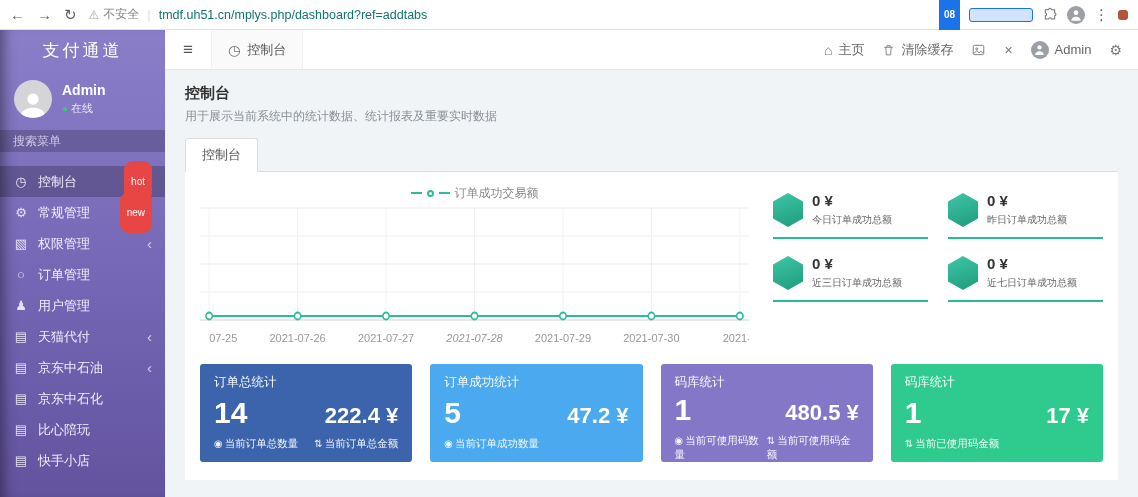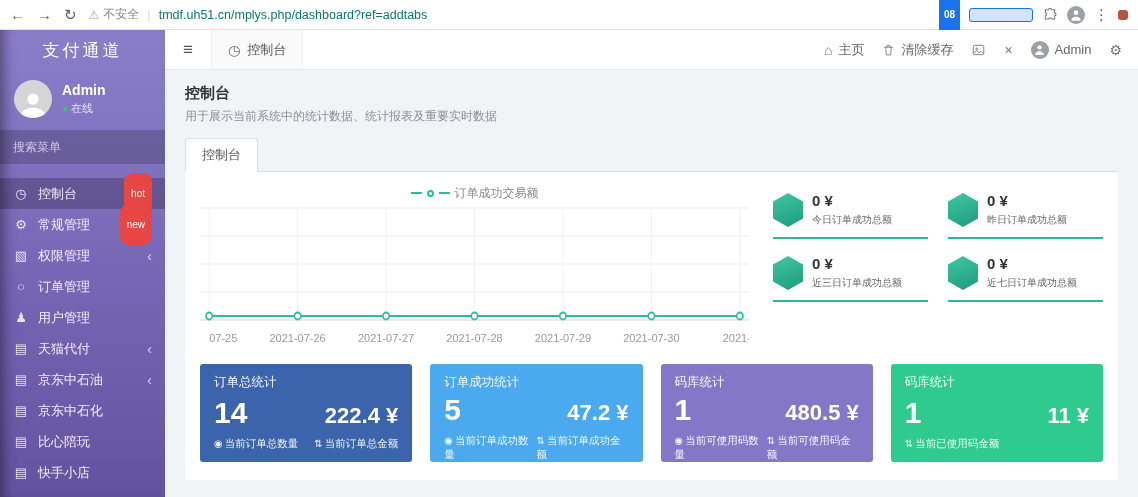--- a/index.html
+++ b/index.html
@@ -30,21 +30,21 @@
   .sidebar { width:165px; flex-shrink:0; color:#fff; position:relative;
     background:linear-gradient(180deg,#8b7ec9 0%, #7466b4 55%, #63539f 100%);
     box-shadow:inset 12px 0 14px -9px rgba(0,0,0,.45); }
   .brand { height:42px; line-height:42px; text-align:center; font-size:17px; letter-spacing:3px; }
   .user-panel { display:flex; align-items:center; gap:10px; padding:8px 14px 12px; }
   .avatar { width:38px; height:38px; border-radius:50%; background:#d5d5d8;
     display:flex; align-items:flex-end; justify-content:center; overflow:hidden; flex-shrink:0; }
   .user-name { font-size:14px; font-weight:bold; }
   .user-status { font-size:11px; color:#e8e4f7; margin-top:3px; }
   .user-status .dot { color:#2ecc71; font-size:10px; margin-right:3px; }
-  .search-row { height:34px; background:rgba(0,0,0,.18); display:flex; align-items:center; padding:0 13px; }
+  .search-row { height:22px; background:rgba(0,0,0,.18); display:flex; align-items:center; padding:0 13px; }
   .search-row input { flex:1; background:transparent; border:none; outline:none;
     color:#fff; font-size:12px; font-family:inherit; }
   .search-row input::placeholder { color:#cfc8e8; }
   .menu { margin-top:14px; }
   .menu-item { height:31px; display:flex; align-items:center; gap:9px; padding:0 13px;
     font-size:13px; color:#f1eefb; cursor:pointer; }
   .menu-item.active { background:rgba(0,0,0,.22); }
   .menu-icon { width:16px; text-align:center; font-size:13px; opacity:.92; }
   .badge { margin-left:auto; background:#e84545; color:#fff; font-size:10px;
     padding:14px 7px; border-radius:9px; line-height:13px; }
@@ -292,21 +292,21 @@
                 <circle cx="203.33333333333334" cy="114" r="3.5" fill="#fff" stroke="#2bbd9b" stroke-width="1.8"></circle>
                 <circle cx="300" cy="114" r="3.5" fill="#fff" stroke="#2bbd9b" stroke-width="1.8"></circle>
                 <circle cx="396.6666666666667" cy="114" r="3.5" fill="#fff" stroke="#2bbd9b" stroke-width="1.8"></circle>
                 <circle cx="493.3333333333333" cy="114" r="3.5" fill="#fff" stroke="#2bbd9b" stroke-width="1.8"></circle>
                 <circle cx="590" cy="114" r="3.5" fill="#fff" stroke="#2bbd9b" stroke-width="1.8"></circle>
               </svg>
             <div class="x-labels" id="x-labels">
                 <span style="left: 1.66667%;">07-25</span>
                 <span style="left: 17.7778%;">2021-07-26</span>
                 <span style="left: 33.8889%;">2021-07-27</span>
-                <span style="left: 50%;">2021-07-28</span>
+                <span style="left: 50%; font-style: italic;">2021-07-28</span>
                 <span style="left: 66.1111%;">2021-07-29</span>
                 <span style="left: 82.2222%;">2021-07-30</span>
                 <span style="left: 98.3333%;">2021-0</span>
               </div>
           </div>
 
           <div class="quick-stats">
               <div class="stat">
                 <span class="hex"></span>
                 <span>
@@ -351,39 +351,38 @@
               </div>
             </div>
             <div class="card" style="background: rgb(74, 169, 239);">
               <div class="card-title">订单成功统计</div>
               <div class="card-mid">
                 <span class="card-count">5</span>
                 <span class="card-amount">47.2 ¥</span>
               </div>
               <div class="card-foot">
                 <span><span class="ci">◉</span>当前订单成功数量</span>
-                <span><span class="ci">⇅</span>当前订单成功金额</span>
               </div>
             </div>
             <div class="card" style="background: rgb(133, 119, 200);">
               <div class="card-title">码库统计</div>
               <div class="card-mid">
                 <span class="card-count">1</span>
                 <span class="card-amount">480.5 ¥</span>
               </div>
               <div class="card-foot">
                 <span><span class="ci">◉</span>当前可使用码数量</span>
                 <span><span class="ci">⇅</span>当前可使用码金额</span>
               </div>
             </div>
             <div class="card" style="background: rgb(47, 203, 142);">
               <div class="card-title">码库统计</div>
               <div class="card-mid">
                 <span class="card-count">1</span>
-                <span class="card-amount">11 ¥</span>
+                <span class="card-amount">17 ¥</span>
               </div>
               <div class="card-foot">
                 <span><span class="ci">⇅</span>当前已使用码金额</span>
               </div>
             </div>
           </div>
       </div>
     </div>
   </div>
 </div>

